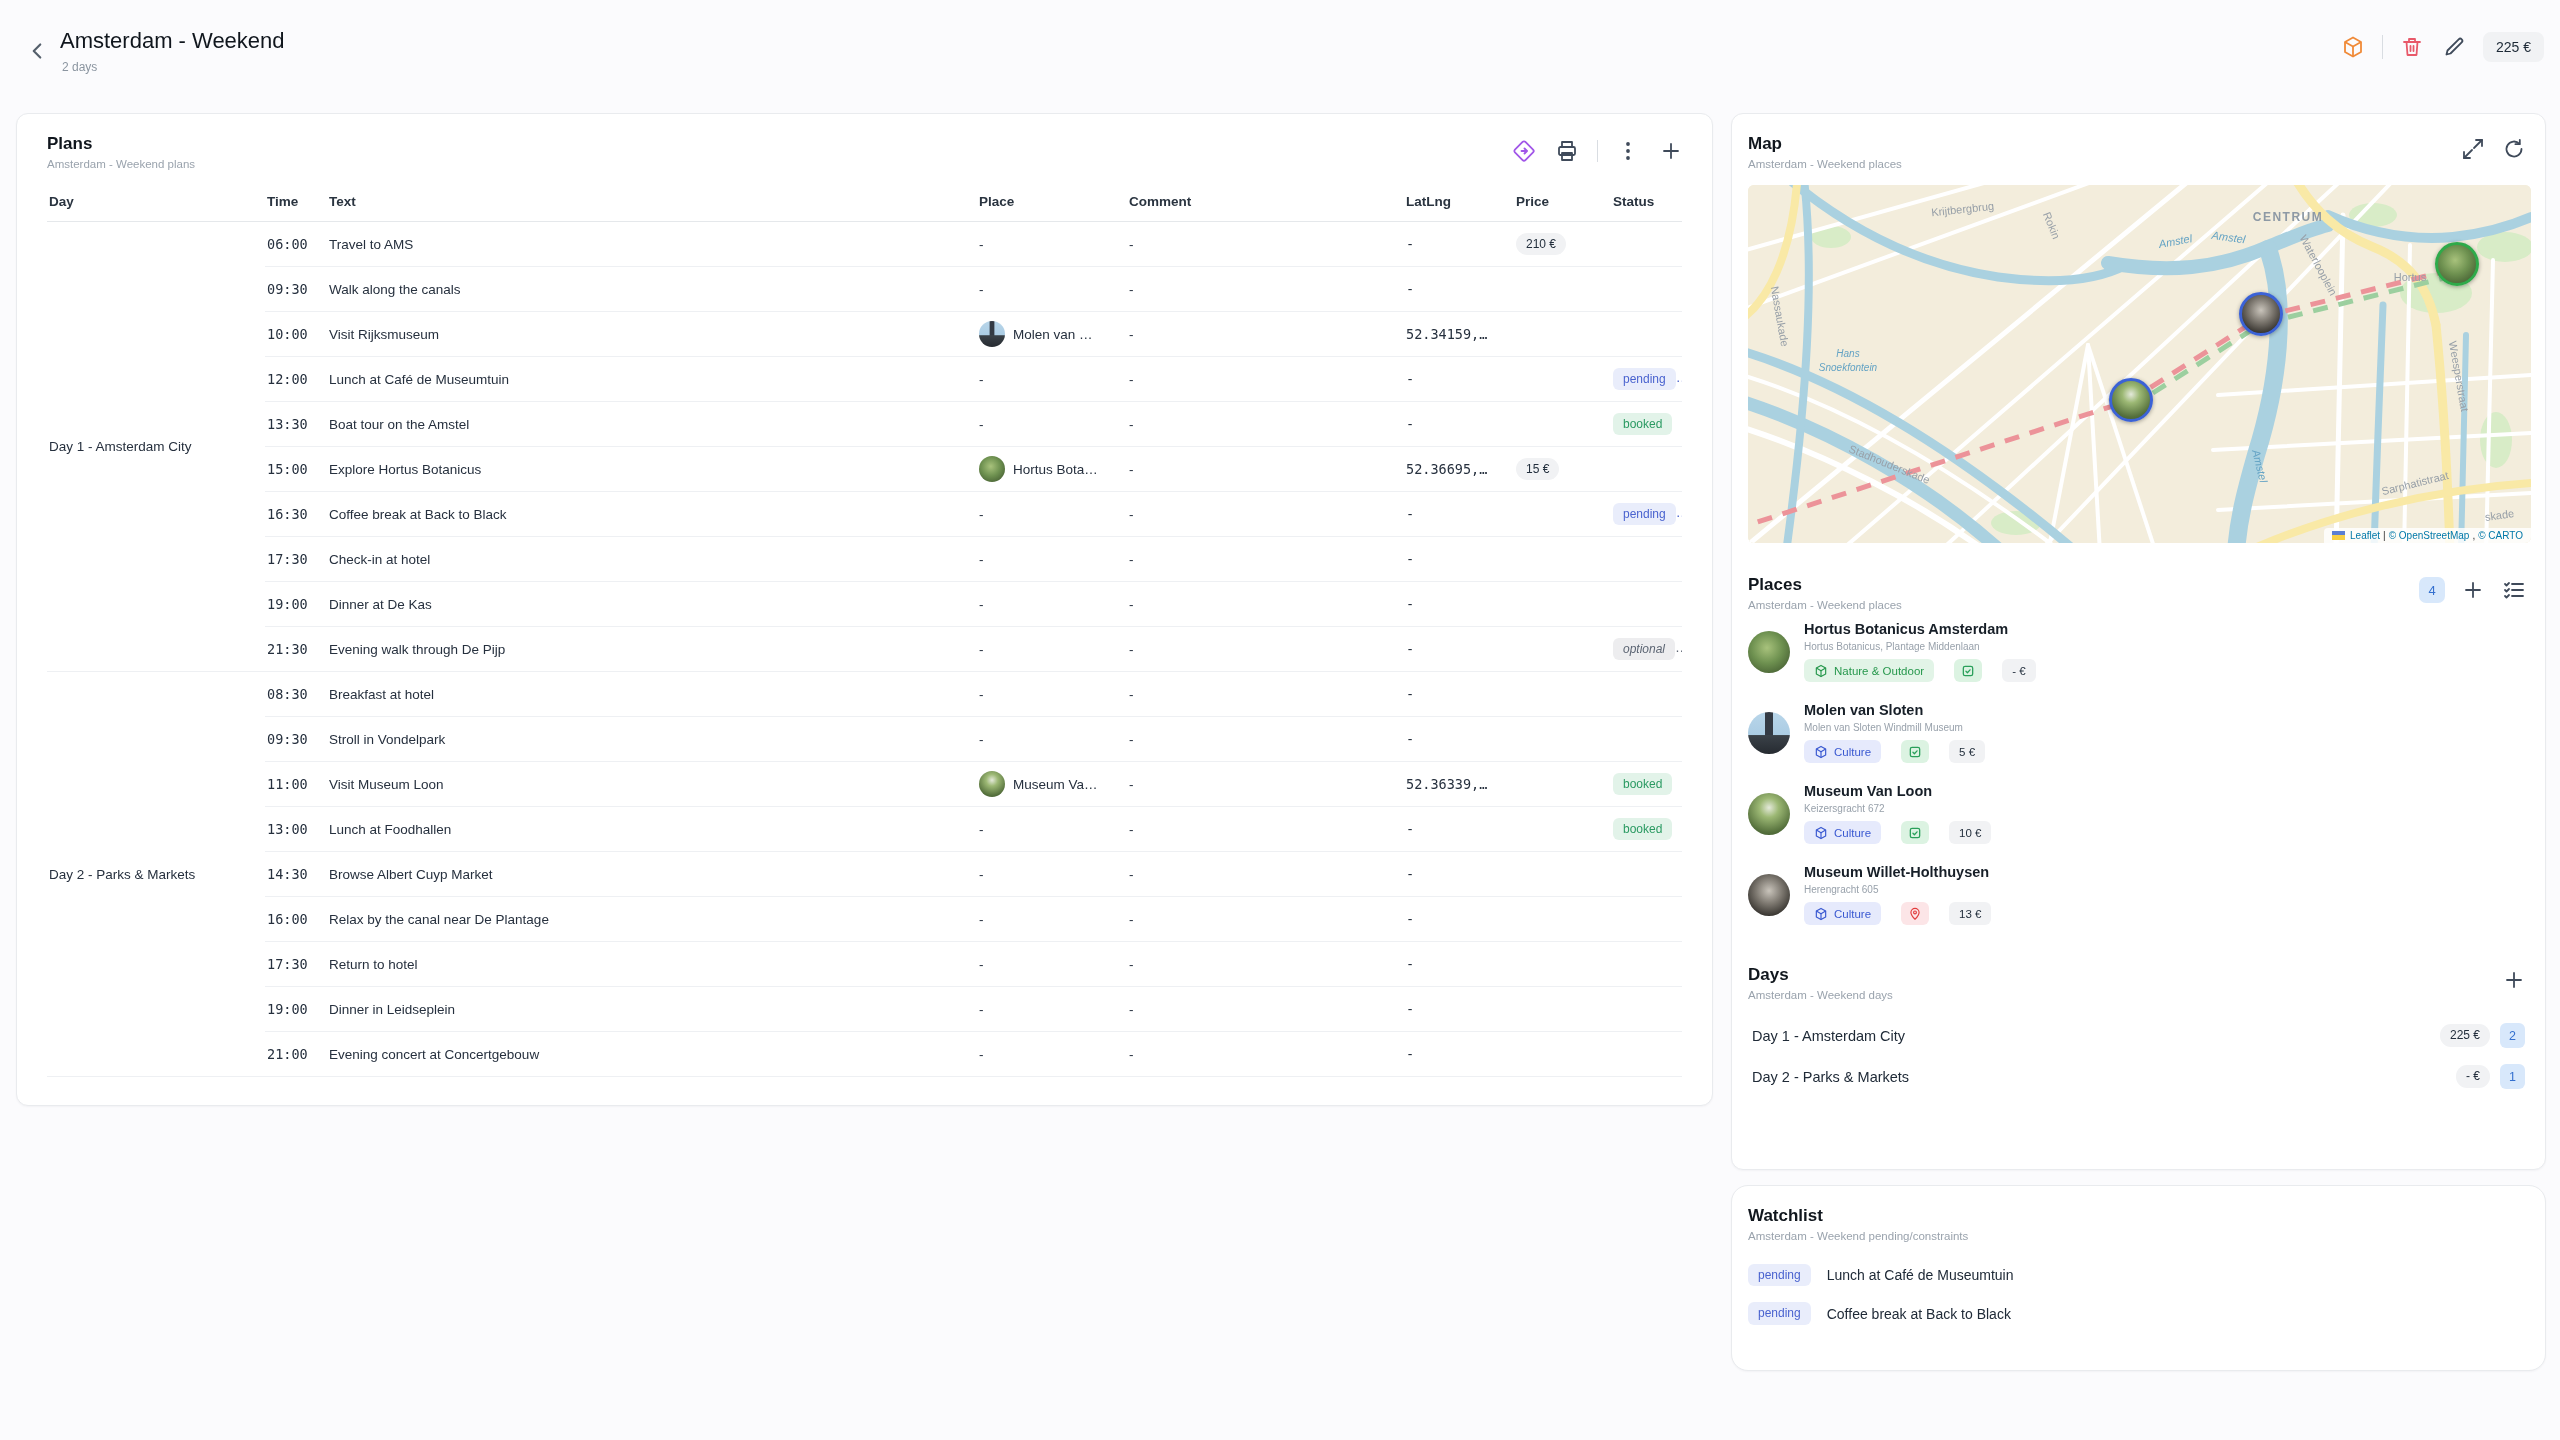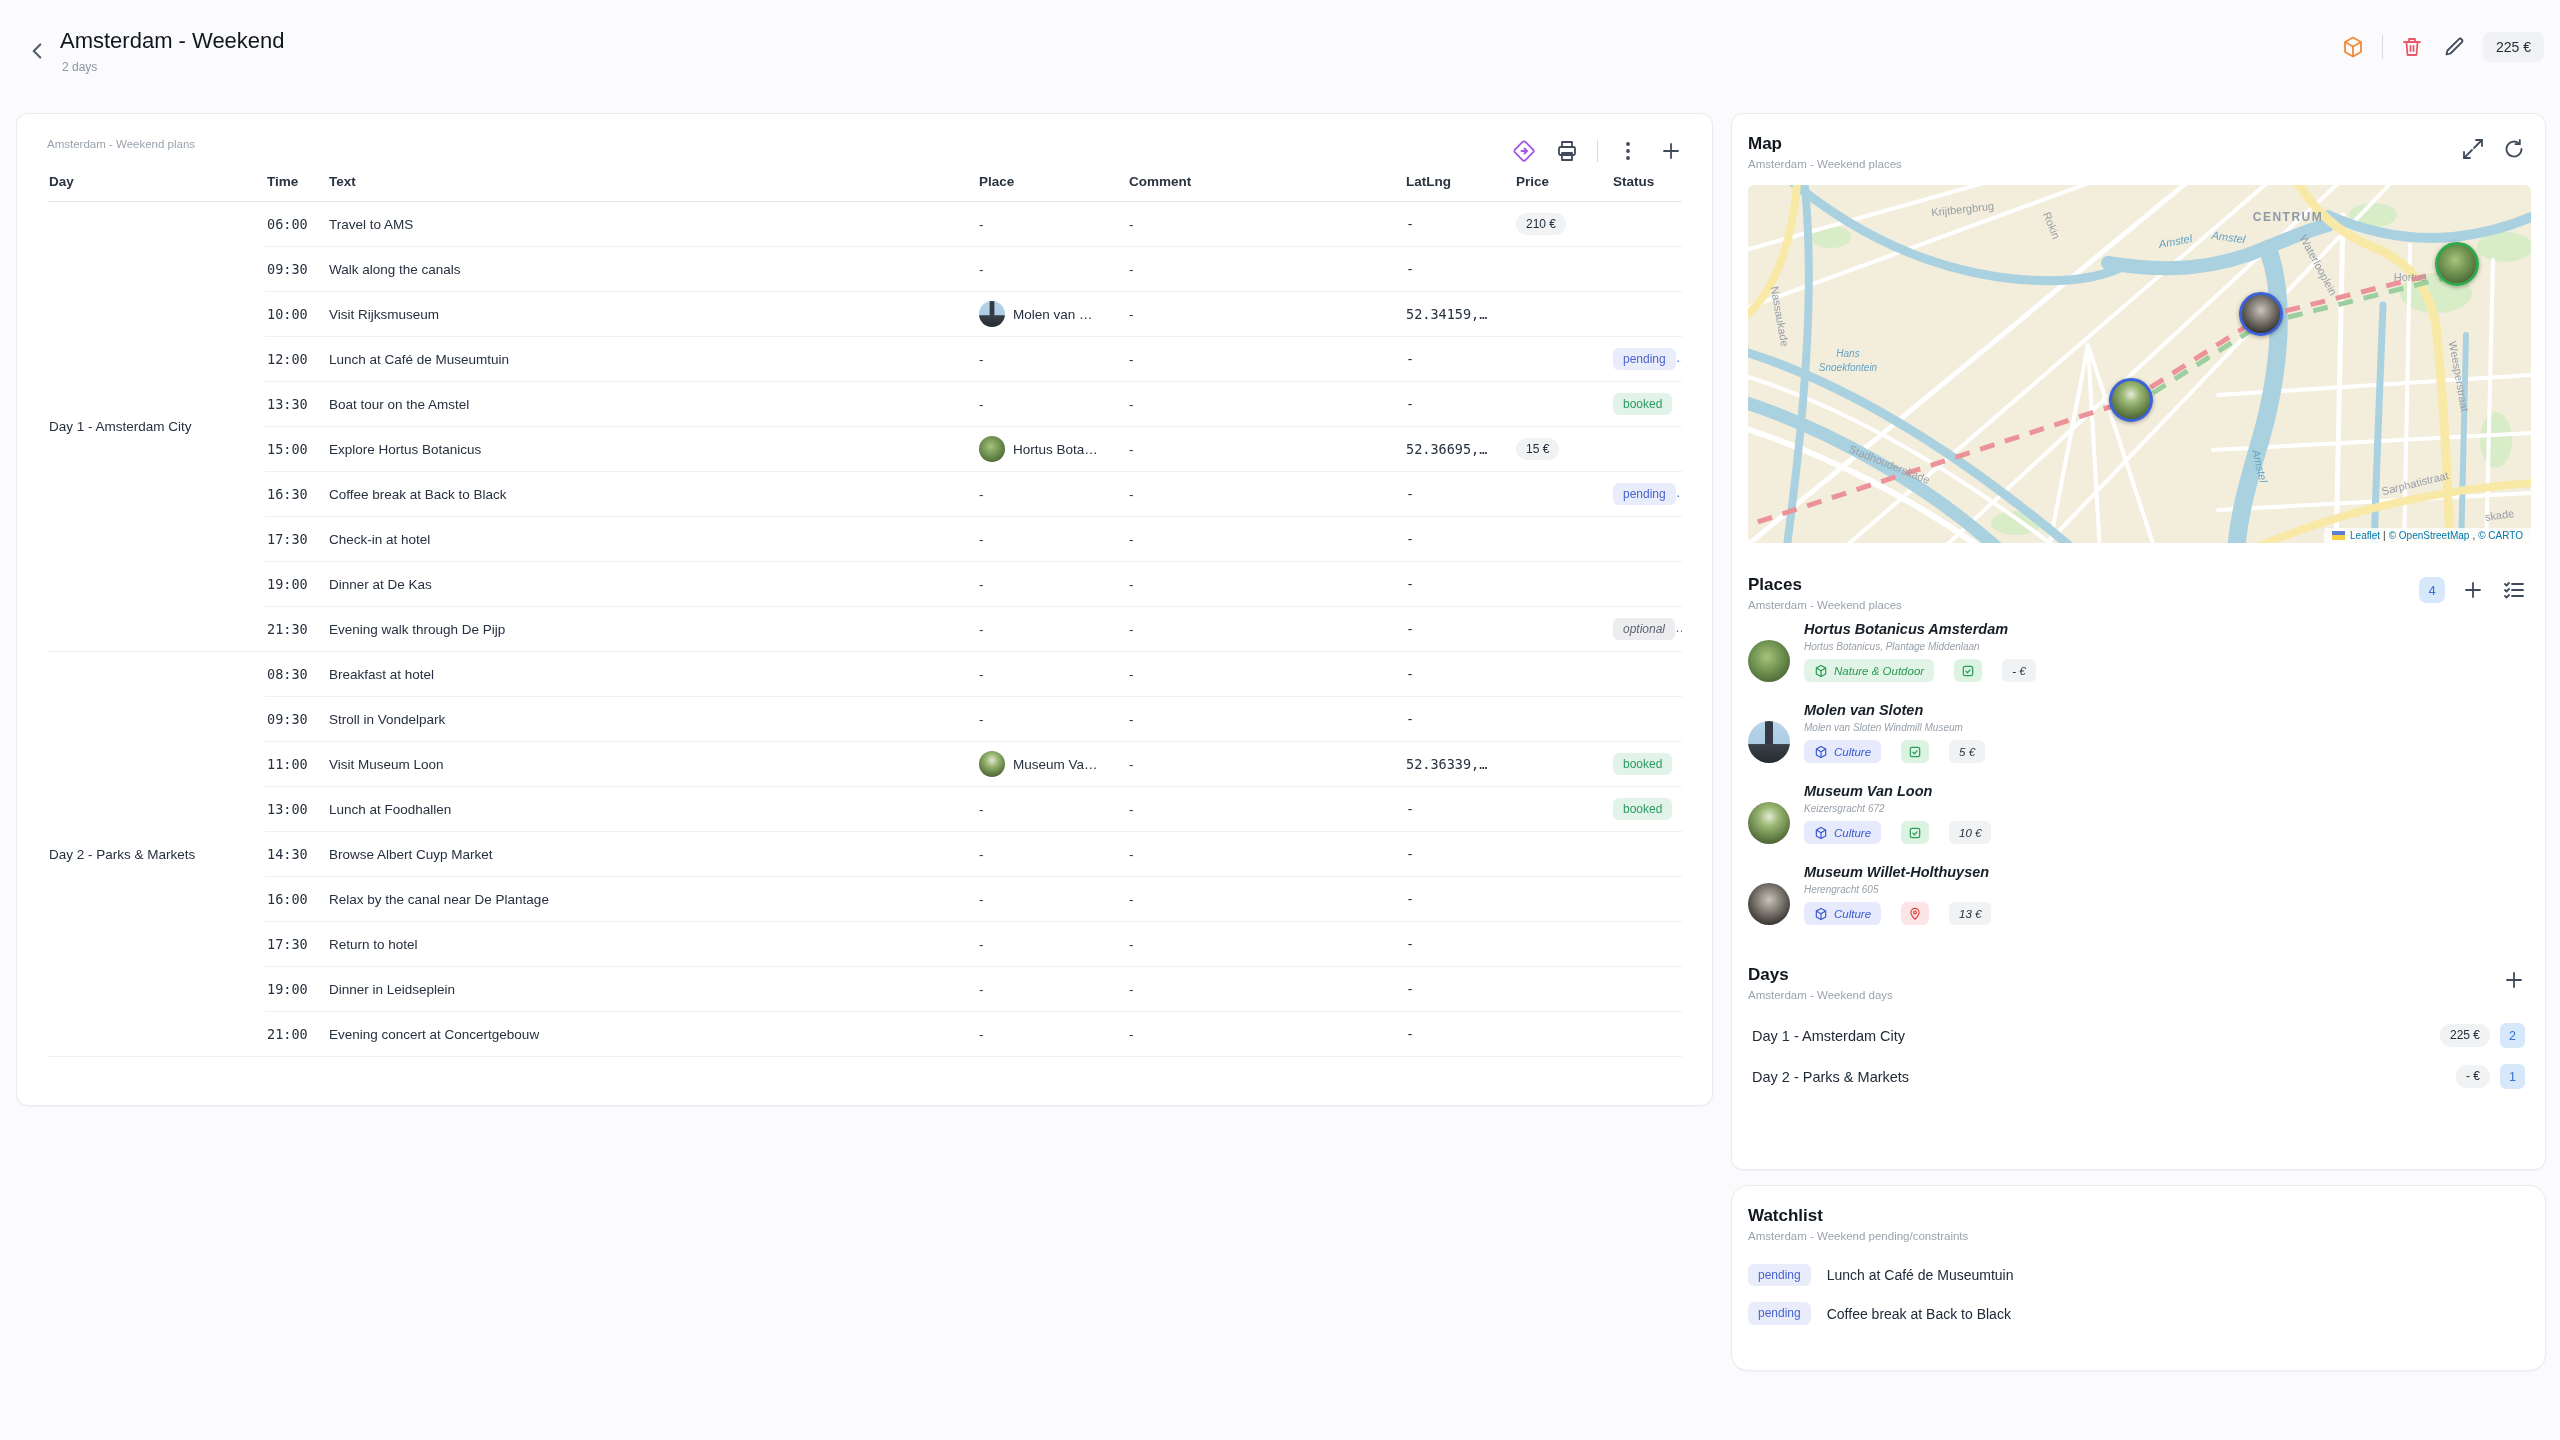--- a/index.html
+++ b/index.html
@@ -64,21 +64,21 @@
   .map-label.water-sm { font-size:10px; font-style:italic; fill:#64a3c4; }
   .map-marker { position:absolute; width:44px; height:44px; border-radius:50%; transform:translate(-50%,-50%); box-shadow:0 1px 4px rgba(0,0,0,.35); cursor:pointer; }
   .map-marker.ring-green { border:3px solid #2faa4a; }
   .map-marker.ring-blue { border:3px solid #3b62d6; }
   .map-attrib { position:absolute; right:0; bottom:0; background:rgba(255,255,255,.82); font-size:10px; color:#333; padding:2px 8px; border-top-left-radius:4px; display:flex; align-items:center; gap:3px; z-index:5; }
   .map-attrib a { color:var(--link); text-decoration:none; cursor:pointer; }
   .ua-flag { display:inline-block; width:13px; height:9px; background:linear-gradient(180deg,#5b7fd4 50%,#f7d046 50%); margin-right:2px; }
 
   
   #places-sect { margin-top:32px; }
-  .place-item { display:flex; gap:14px; padding:10px 0; align-items:flex-end; cursor:pointer;font-style:italic; }
+  .place-item { display:flex; gap:14px; padding:10px 0; align-items:center; cursor:pointer; }
   .place-name { font-size:14.5px; font-weight:700; color:#171f28; }
   .place-addr { font-size:10px; color:#98a1ab; margin:4px 0 7px; }
   .chip-row { display:flex; gap:20px; align-items:center; }
   .chip { height:23px; padding:0 10px; border-radius:6px; font-size:11.5px; display:inline-flex; align-items:center; gap:6px; }
   .chip svg { width:14px; height:14px; }
   .chip.cat-green { background:var(--chip-green-bg); color:var(--chip-green-text); }
   .chip.cat-blue { background:var(--chip-blue-bg); color:var(--chip-blue-text); }
   .chip.check { background:var(--chip-check-bg); color:#2aa05a; padding:0 7px; }
   .chip.pin { background:var(--chip-pin-bg); color:#e23d3d; padding:0 7px; }
   .chip.price { background:var(--pill-bg); color:var(--pill-text); }
@@ -128,20 +128,21 @@
     <div class="icon-btn">
       <svg viewBox="0 0 24 24" fill="none" stroke="currentColor" stroke-width="1.8" stroke-linecap="round" stroke-linejoin="round">
           <path d="M4.5 19.5l1-4L16.7 4.3a2.1 2.1 0 0 1 3 3L8.5 18.5z"></path>
         </svg>
     </div>
     <div class="total-badge">225 €</div>
   </div>
 </div>
 
 <div class="card" id="plans-card">
+  <div class="panel-title">Plans</div>
   <div class="panel-sub">Amsterdam - Weekend plans</div>
   <div class="plans-toolbar">
     <div class="icon-btn" style="color:var(--accent-purple)">
       <svg viewBox="0 0 24 24" fill="none" stroke="currentColor" stroke-width="1.8" stroke-linecap="round" stroke-linejoin="round">
           <rect x="4.6" y="4.6" width="14.8" height="14.8" rx="2" transform="rotate(45 12 12)"></rect>
           <path d="M9.5 12h5"></path>
           <path d="M12.5 9.5 15 12l-2.5 2.5"></path>
         </svg>
     </div>
     <div class="icon-btn">

